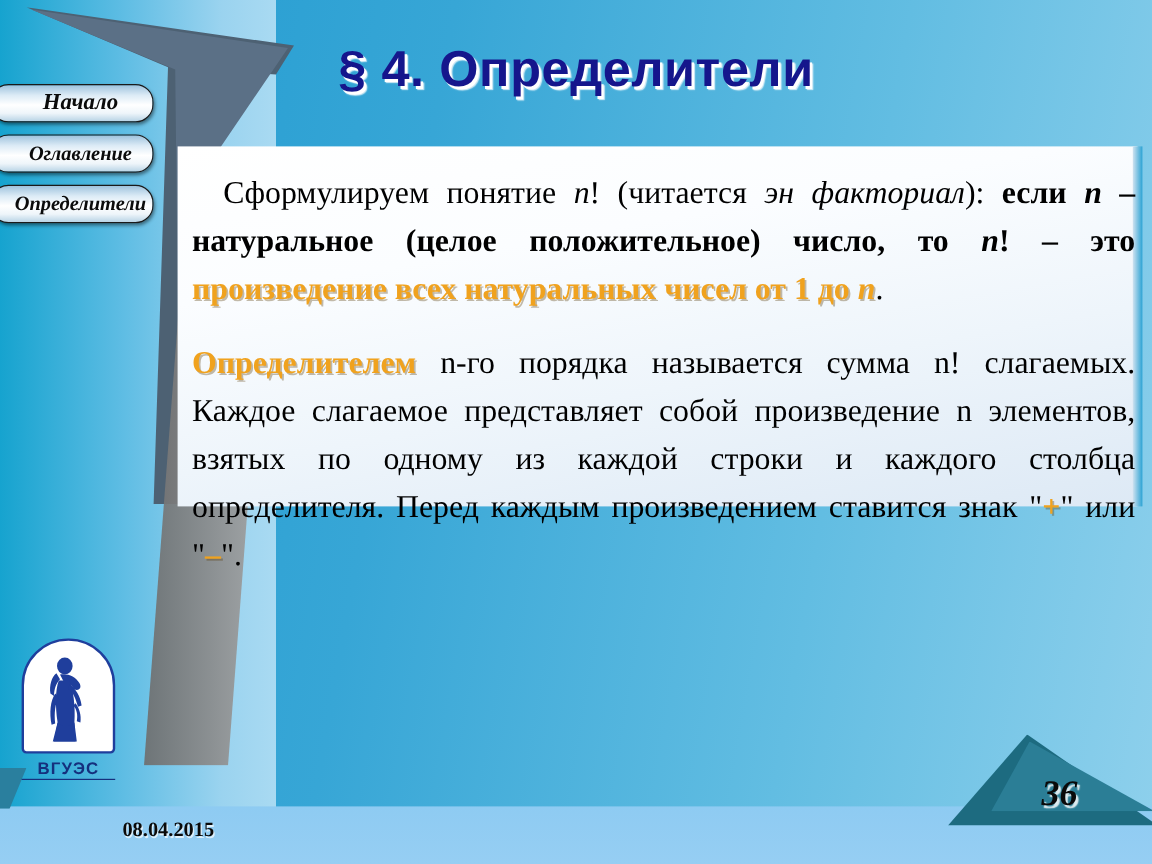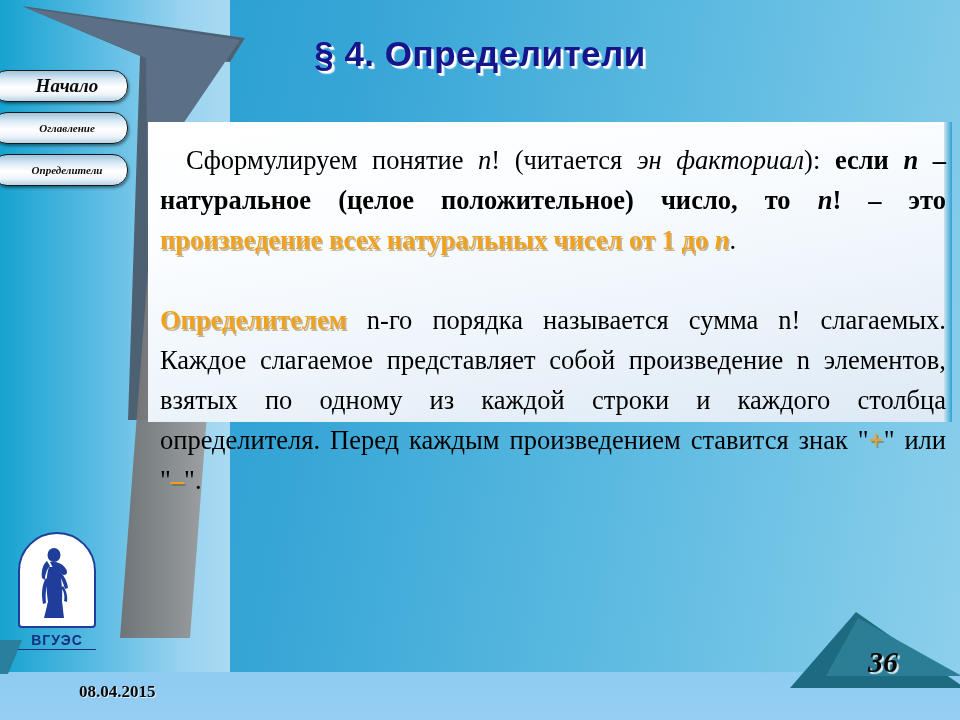--- a/index.html
+++ b/index.html
@@ -93,50 +93,50 @@
   }
   .nav-btn span {
     font-family: "Liberation Serif", "DejaVu Serif", serif;
     font-style: italic;
     font-weight: bold;
     font-size: 19px;
     color: #0b0b0b;
     padding-left: 14px;
     white-space: nowrap;
   }
-  .nav-btn.small span { font-size: 11px; }
+  .nav-btn.small span { font-size: 17px; }
 
   
   .title {
     position: absolute; left: 0; top: 34px; width: 960px;
     text-align: center;
     font-family: "Liberation Sans", "DejaVu Sans", sans-serif;
     font-weight: bold;
-    font-size: 35px;
+    font-size: 42px;
     color: #15168c;
     letter-spacing: .5px;
     text-shadow: 2px 2px 0 #ffffff, 3px 3px 1px rgba(255,255,255,.8);
   }
 
   
   .body-wrap {
     position: absolute;
     left: 160px; top: 140px; width: 786px;
   }
   .para {
     font-family: "Liberation Serif", "DejaVu Serif", serif;
     font-size: 26.5px;
     line-height: 40px;
     color: #000000;
     text-align: justify;
     text-justify: inter-word;
     margin: 0;
   }
   .para.p1 { text-indent: 26px; }
-  .para.p2 { margin-top: 40px; text-indent: 0; }
+  .para.p2 { margin-top: 22px; text-indent: 0; }
   .b { font-weight: bold; }
   .i { font-style: italic; }
   .mathvar { font-style: italic; font-family: "Liberation Serif","DejaVu Serif",serif; }
   .gold {
     color: #f0a21e;
     font-weight: bold;
     text-shadow: 1.5px 1.5px 0 rgba(90,60,10,.35);
   }
   .formula {
     font-family: "Liberation Serif", "DejaVu Serif", serif;
@@ -171,21 +171,21 @@
     font-family: "Liberation Sans","DejaVu Sans",sans-serif;
     font-size: 14px; font-weight: bold;
     color: #15307d;
     letter-spacing: 1px;
     border-bottom: 1.5px solid #15307d;
     padding-bottom: 1px;
   }
 
   
   .date {
-    position: absolute; left: 79px; top: 682px;
+    position: absolute; left: 102px; top: 682px;
     font-family: "Liberation Serif","DejaVu Serif",serif;
     font-weight: bold; font-size: 17px; color: #0a0a0a;
     text-shadow: 1px 1px 0 rgba(255,255,255,.7);
   }
   .pagenum {
     position: absolute; left: 868px; top: 645px;
     font-family: "Liberation Serif","DejaVu Serif",serif;
     font-style: italic; font-weight: bold; font-size: 30px; color: #0a0a0a;
     text-shadow: 2px 2px 1px rgba(255,255,255,.85);
   }

